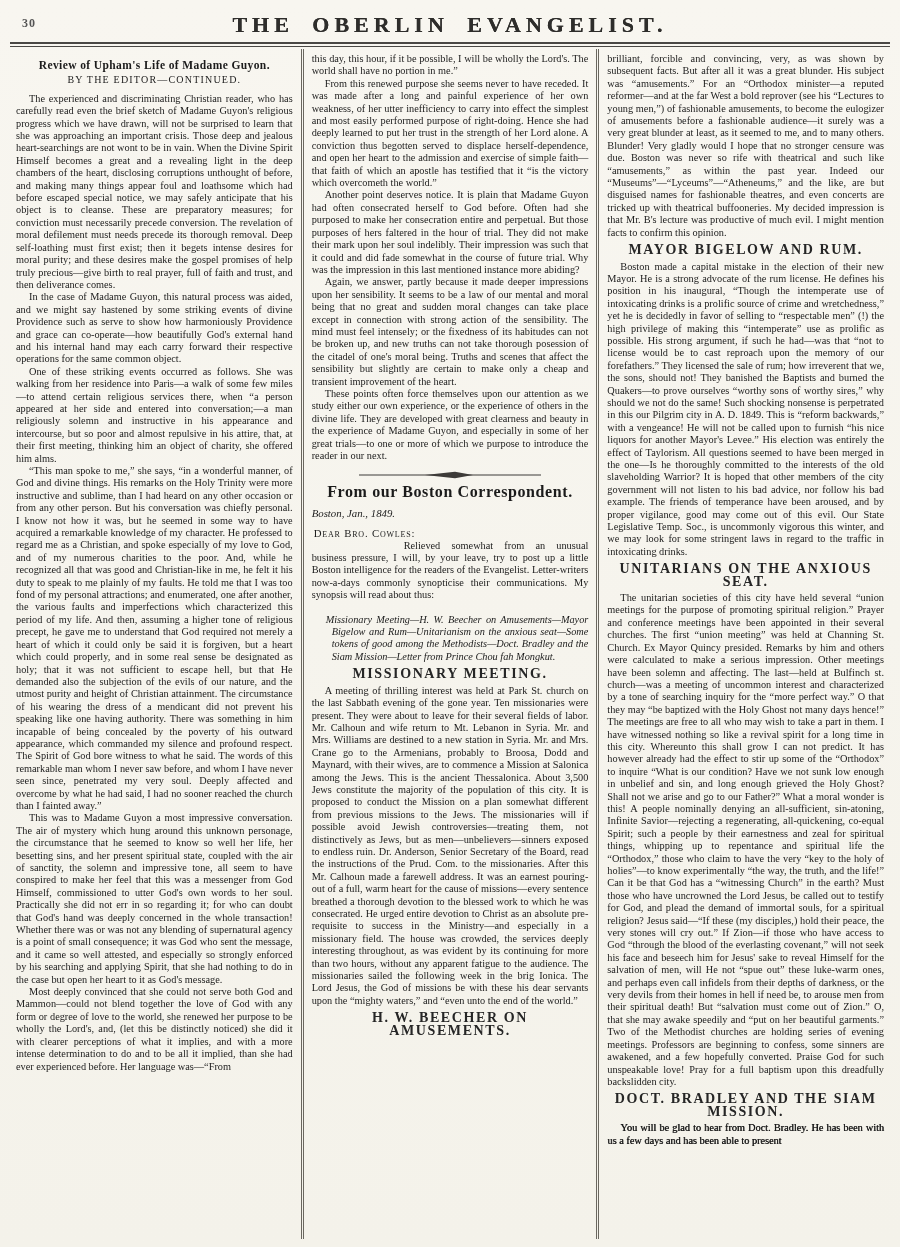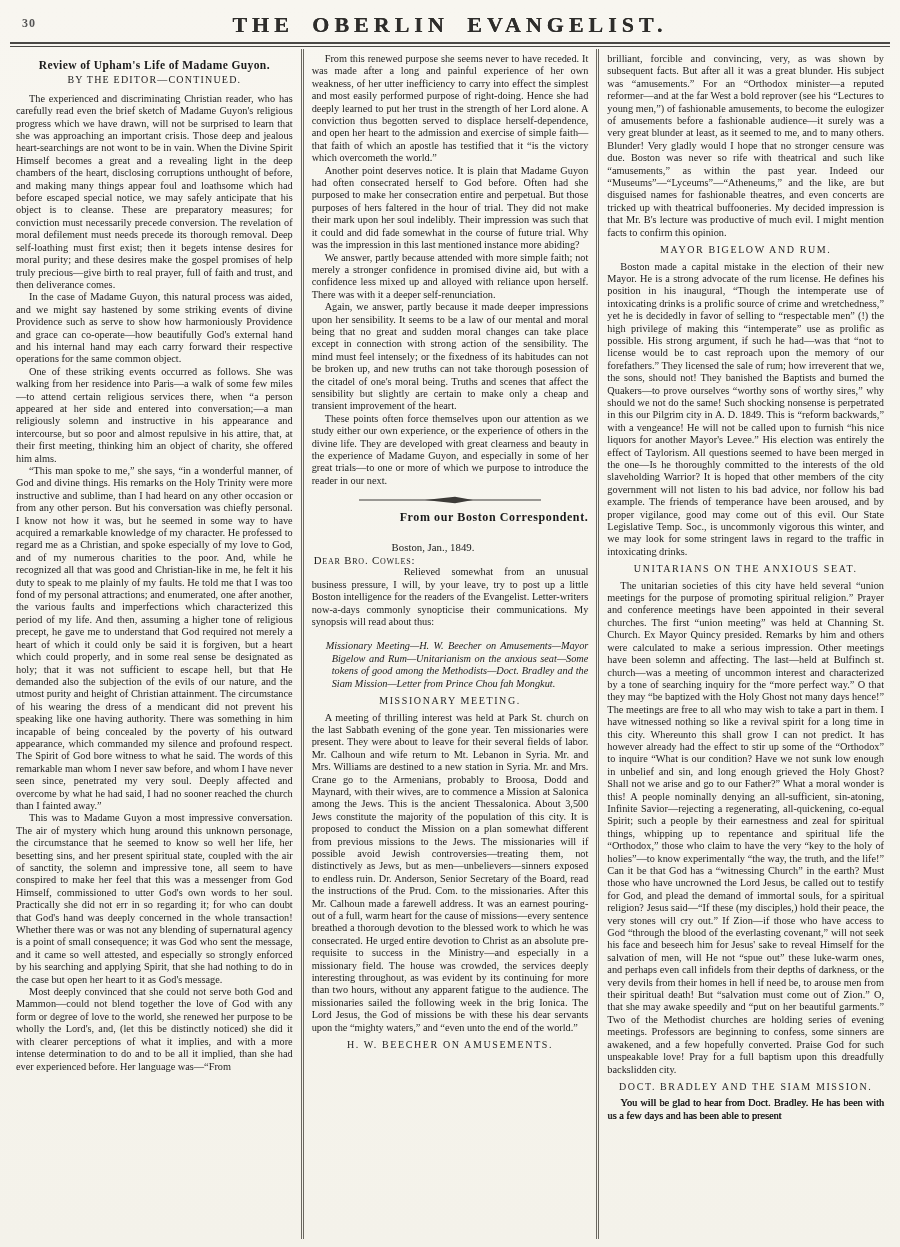--- a/index.html
+++ b/index.html
@@ -51,39 +51,39 @@
   .article-title{
     margin:6px 0 3px 0;text-align:center;
     font-size:11.5px;font-weight:bold;letter-spacing:.4px;
     text-indent:0;
   }
   .byline{
     text-align:center;font-size:10px;letter-spacing:1.2px;
     margin:2px 0 6px 0;color:#222;
   }
   .corr-title{
-    margin:4px 0 17px 0;text-align:right;
-    font-size:12px;font-weight:bold;letter-spacing:.6px;
+    margin:4px 0 8px 0;text-align:center;
+    font-size:16px;font-weight:bold;letter-spacing:.6px;
   }
   .dateline{
-    text-align:center;font-size:10.8px;
+    text-align:left;font-style:italic;font-size:10.8px;
     padding-right:34px;margin:2px 0 1px 0;
   }
   .salutation{
     font-variant:small-caps;letter-spacing:.8px;font-size:10.8px;
-    margin:1px 0 0 2px;
+    margin:8px 0 0 2px;
   }
   .synopsis{
     font-style:italic;
     padding-left:20px;text-indent:-6px;
     margin:12px 0 2px 0;
   }
   .sec-head{
     margin:5px 0 4px 0;text-align:center;
-    font-size:10px;font-weight:normal;letter-spacing:1.6px;
+    font-size:14px;font-weight:bold;letter-spacing:1.6px;
     color:#262626;
   }
   .divider{
     display:flex;justify-content:center;align-items:center;
     margin:8px 0 6px 0;height:10px;
   }
 </style>
 </head>
 <body>
 
@@ -103,23 +103,23 @@
       <div class="byline">BY THE EDITOR—CONTINUED.</div>
       <p>The experienced and discriminating Christian reader, who has carefully read even the brief sketch of Madame Guyon's religious progress which we have drawn, will not be surprised to learn that she was approaching an important crisis. Those deep and jealous heart-searchings are not wont to be in vain. When the Divine Spirit Himself becomes a great and a revealing light in the deep chambers of the heart, disclosing corruptions unthought of before, and making many things appear foul and loathsome which had before escaped special notice, we may safely anticipate that his object is to cleanse. These are preparatory measures; for conviction must necessarily precede conversion. The revelation of moral defilement must needs precede its thorough removal. Deep self-loathing must first exist; then it begets intense desires for moral purity; and these desires make the gospel promises of help truly precious—give birth to real prayer, full of faith and trust, and then deliverance comes.</p>
       <p>In the case of Madame Guyon, this natural process was aided, and we might say hastened by some striking events of divine Providence such as serve to show how harmoniously Providence and grace can co-operate—how beautifully God's external hand and his internal hand may each carry forward their respective operations for the same common object.</p>
       <p>One of these striking events occurred as follows. She was walking from her residence into Paris—a walk of some few miles—to attend certain religious services there, when “a person appeared at her side and entered into conversation;—a man religiously solemn and instructive in his appearance and intercourse, but so poor and almost repulsive in his attire, that, at their first meeting, thinking him an object of charity, she offered him alms.</p>
       <p>“This man spoke to me,” she says, “in a wonderful manner, of God and divine things. His remarks on the Holy Trinity were more instructive and sublime, than I had heard on any other occasion or from any other person. But his conversation was chiefly personal. I know not how it was, but he seemed in some way to have acquired a remarkable knowledge of my character. He professed to regard me as a Christian, and spoke especially of my love to God, and of my numerous charities to the poor. And, while he recognized all that was good and Christian-like in me, he felt it his duty to speak to me plainly of my faults. He told me that I was too fond of my personal attractions; and enumerated, one after another, the various faults and imperfections which characterized this period of my life. And then, assuming a higher tone of religious precept, he gave me to understand that God required not merely a heart of which it could only be said it is forgiven, but a heart which could properly, and in some real sense be designated as holy; that it was not sufficient to escape hell, but that He demanded also the subjection of the evils of our nature, and the utmost purity and height of Christian attainment. The circumstance of his wearing the dress of a mendicant did not prevent his speaking like one having authority. There was something in him incapable of being concealed by the poverty of his outward appearance, which commanded my silence and profound respect. The Spirit of God bore witness to what he said. The words of this remarkable man whom I never saw before, and whom I have never seen since, penetrated my very soul. Deeply affected and overcome by what he had said, I had no sooner reached the church than I fainted away.”</p>
       <p>This was to Madame Guyon a most impressive conversation. The air of mystery which hung around this unknown personage, the circumstance that he seemed to know so well her life, her besetting sins, and her present spiritual state, coupled with the air of sanctity, the solemn and impressive tone, all seem to have conspired to make her feel that this was a messenger from God Himself, commissioned to utter God's own words to her soul. Practically she did not err in so regarding it; for who can doubt that God's hand was deeply concerned in the whole transaction! Whether there was or was not any blending of supernatural agency is a point of small consequence; it was God who sent the message, and it came so well attested, and especially so strongly enforced by his searching and applying Spirit, that she had nothing to do in the case but open her heart to it as God's message.</p>
       <p>Most deeply convinced that she could not serve both God and Mammon—could not blend together the love of God with any form or degree of love to the world, she renewed her purpose to be wholly the Lord's, and, (let this be distinctly noticed) she did it with clearer perceptions of what it implies, and with a more intense determination to do and to be all it implied, than she had ever experienced before. Her language was—“From</p>
     </section>
 
     <section class="col sep">
+      <p class="noindent">this day, this hour, if it be possible, I will be wholly the Lord's. The world shall have no portion in me.”</p>
       <p>From this renewed purpose she seems never to have receded. It was made after a long and painful experience of her own weakness, of her utter inefficiency to carry into effect the simplest and most easily performed purpose of right-doing. Hence she had deeply learned to put her trust in the strength of her Lord alone. A conviction thus begotten served to displace herself-dependence, and open her heart to the admission and exercise of simple faith—that faith of which an apostle has testified that it “is the victory which overcometh the world.”</p>
       <p>Another point deserves notice. It is plain that Madame Guyon had often consecrated herself to God before. Often had she purposed to make her consecration entire and perpetual. But those purposes of hers faltered in the hour of trial. They did not make their mark upon her soul indelibly. Their impression was such that it could and did fade somewhat in the course of future trial. Why was the impression in this last mentioned instance more abiding?</p>
-      <p>We answer, partly because attended with more simple faith; not merely a stronger confidence in promised divine aid, but with a confidence less mixed up and alloyed with reliance upon herself. There was with it a deeper self-renunciation.</p>
       <p>Again, we answer, partly because it made deeper impressions upon her sensibility. It seems to be a law of our mental and moral being that no great and sudden moral changes can take place except in connection with strong action of the sensibility. The mind must feel intensely; or the fixedness of its habitudes can not be broken up, and new truths can not take thorough posession of the citadel of one's moral being. Truths and scenes that affect the sensibility but slightly are certain to make only a cheap and transient improvement of the heart.</p>
       <p>These points often force themselves upon our attention as we study either our own experience, or the experience of others in the divine life. They are developed with great clearness and beauty in the experience of Madame Guyon, and especially in some of her great trials—to one or more of which we purpose to introduce the reader in our next.</p>
 
       <div class="divider">
         <svg width="190" height="10" viewBox="0 0 190 10">
           <line x1="4" y1="5" x2="186" y2="5" stroke="#3d3b38" stroke-width="1"></line>
           <polygon points="70,5 100,1.8 118,5 100,8.2" fill="#3d3b38"></polygon>
         </svg>
       </div>
 

